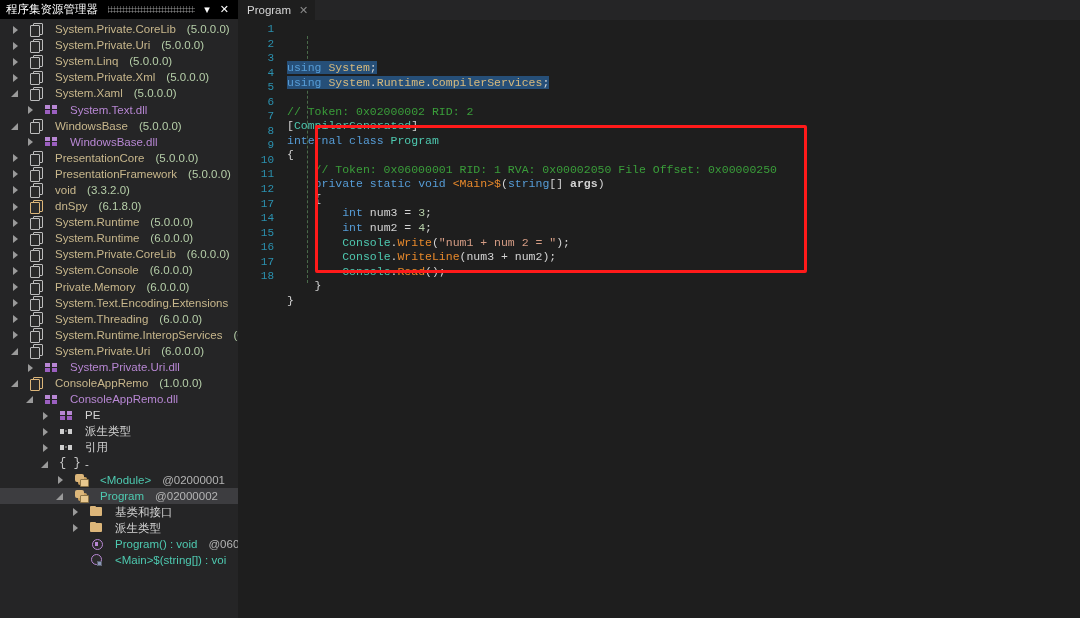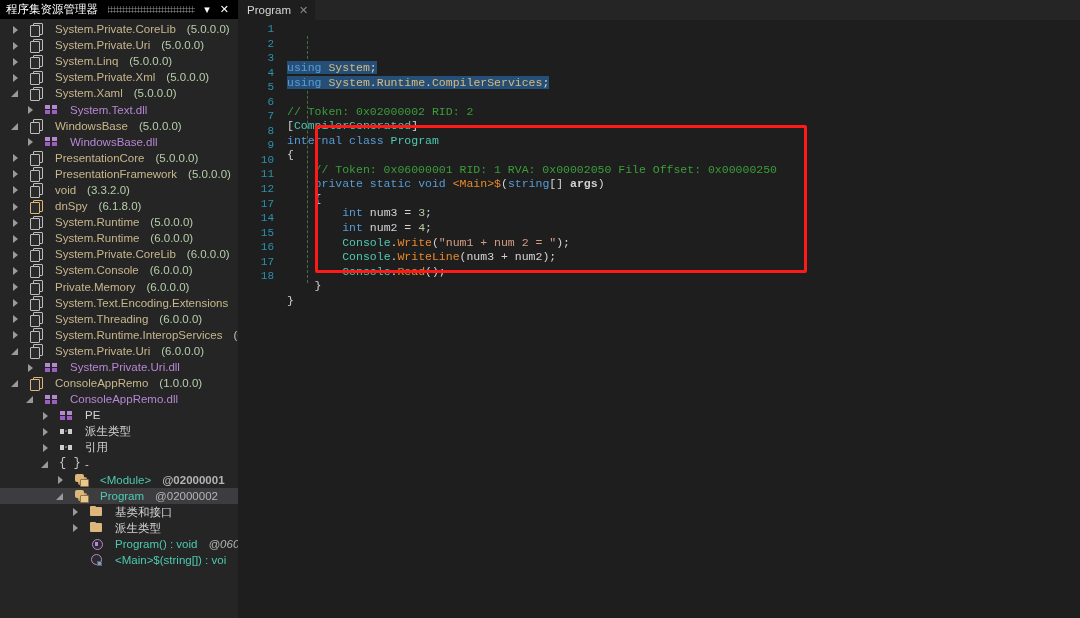--- a/index.html
+++ b/index.html
@@ -417,21 +417,21 @@
           <span class="indent" style="width: 32px;"></span>
           <span class="exp expanded"></span>
           <span class="ico ico-ns">{ }</span>
           <span class="label c-plain">-</span>
         </div>
         <div class="node">
           <span class="indent" style="width: 47px;"></span>
           <span class="exp collapsed"></span>
           <span class="ico ico-class"></span>
           <span class="label c-type">&lt;Module&gt;</span>
-          <span class="label c-dim" style="margin-left: 4px; font-weight: bold;">@02000001</span>
+          <span class="label c-dim" style="margin-left: 4px;">@02000001</span>
         </div>
         <div class="node selected">
           <span class="indent" style="width: 47px;"></span>
           <span class="exp expanded"></span>
           <span class="ico ico-class"></span>
           <span class="label c-type">Program</span>
           <span class="label c-dim" style="margin-left: 4px;">@02000002</span>
         </div>
         <div class="node">
           <span class="indent" style="width: 62px;"></span>
@@ -443,21 +443,21 @@
           <span class="indent" style="width: 62px;"></span>
           <span class="exp collapsed"></span>
           <span class="ico ico-folder"></span>
           <span class="label c-plain">派生类型</span>
         </div>
         <div class="node">
           <span class="indent" style="width: 62px;"></span>
           <span class="exp "></span>
           <span class="ico ico-method"></span>
           <span class="label c-method">Program() : void</span>
-          <span class="label c-dim" style="margin-left: 4px; font-style: italic;">@060</span>
+          <span class="label c-dim" style="margin-left: 4px;">@060</span>
         </div>
         <div class="node">
           <span class="indent" style="width: 62px;"></span>
           <span class="exp "></span>
           <span class="ico ico-method-lock"></span>
           <span class="label c-method">&lt;Main&gt;$(string[]) : voi</span>
         </div>
       </div>
   </div>
 

